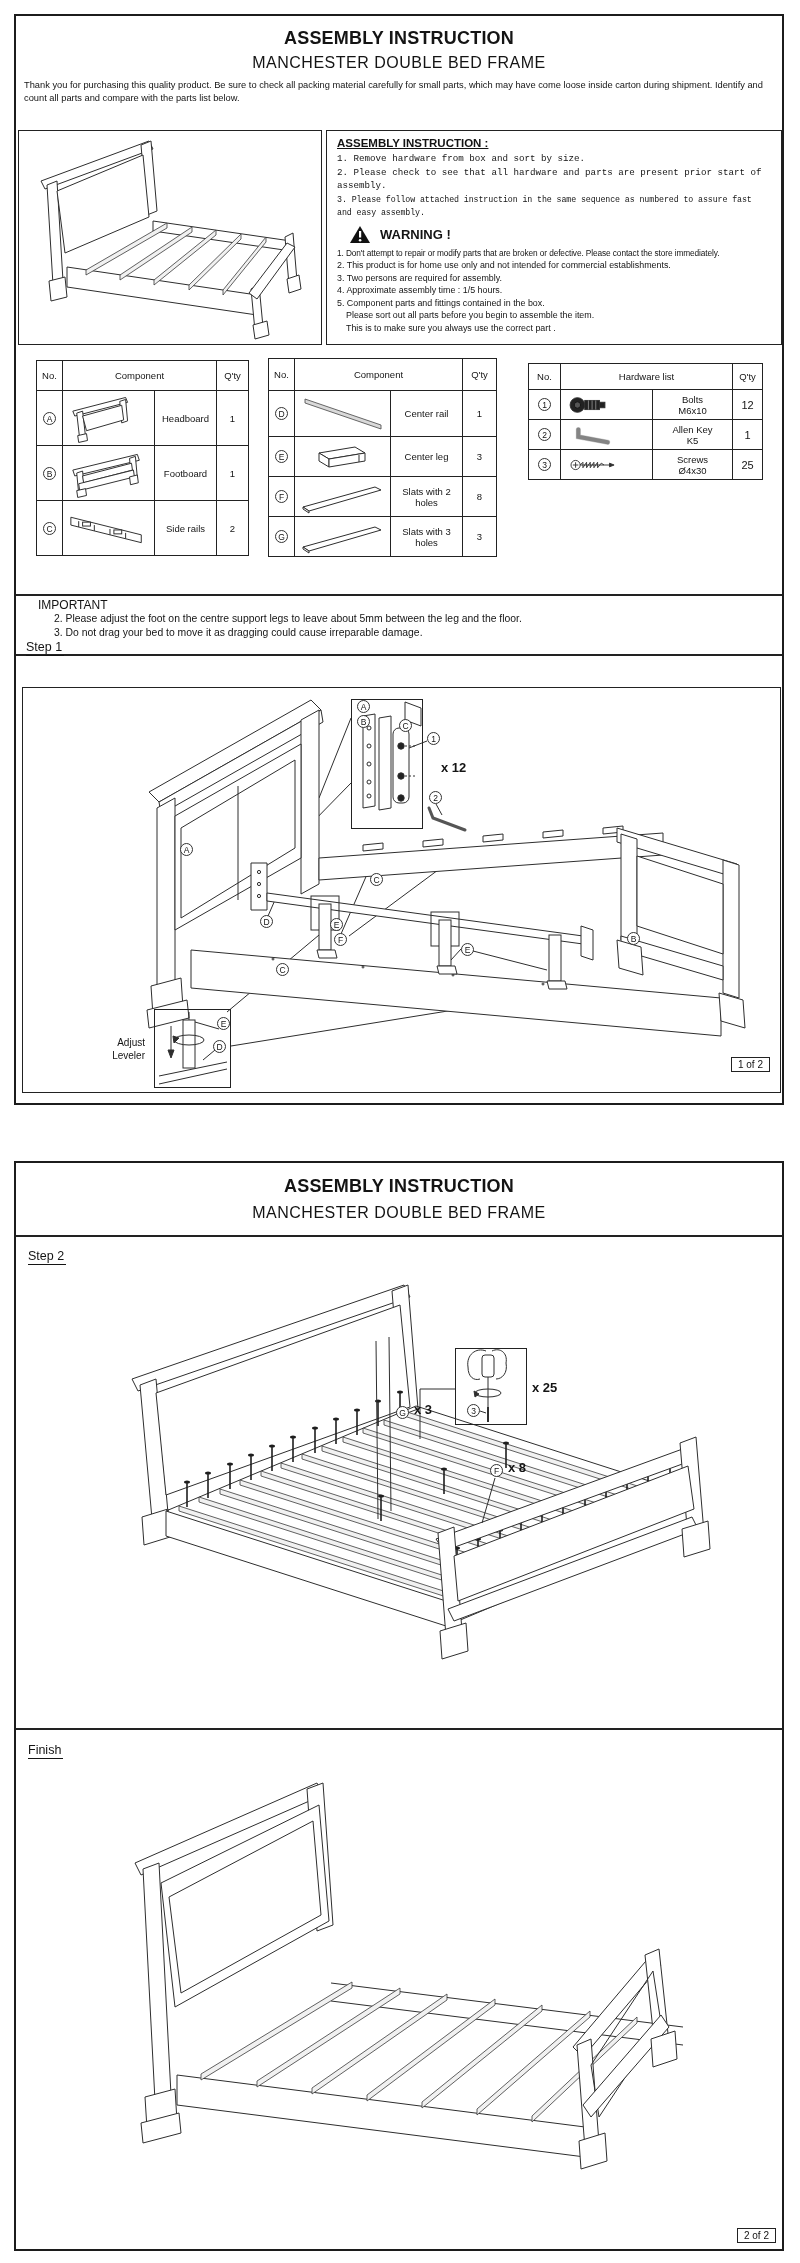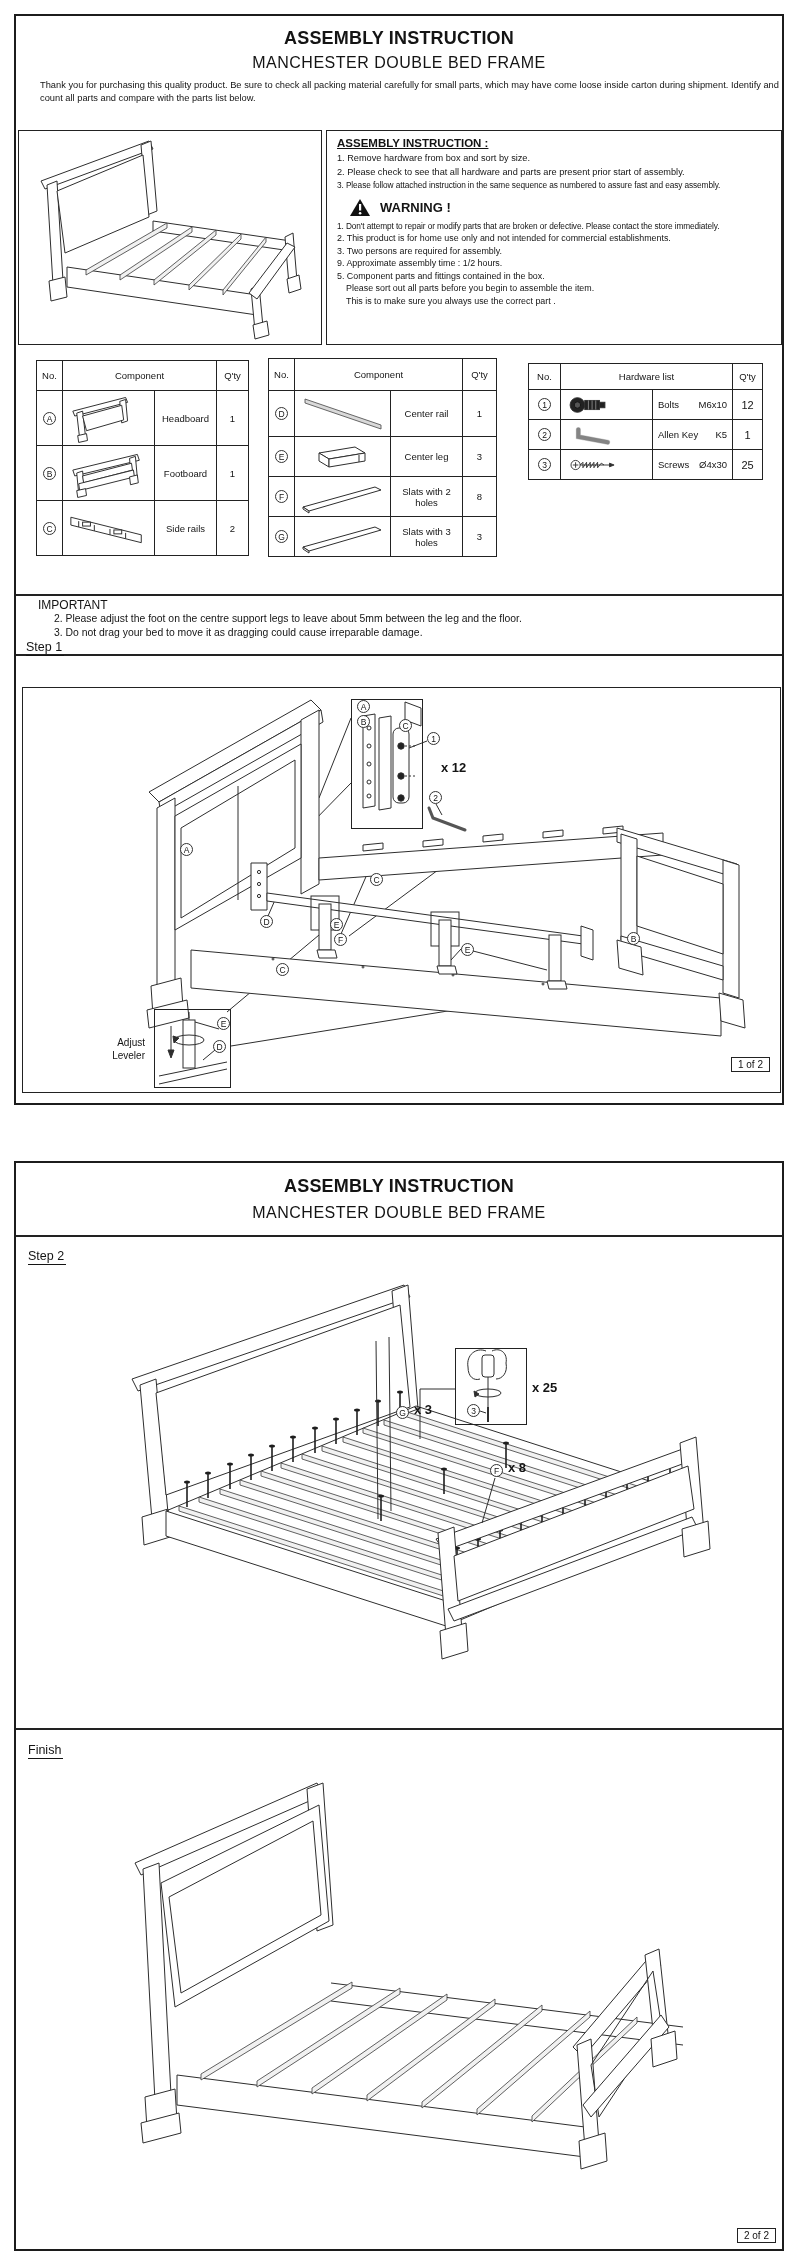--- a/index.html
+++ b/index.html
@@ -7,32 +7,32 @@
           font-family:"Liberation Sans", sans-serif;color:#141414;overflow:hidden;}
   .page{position:absolute;left:14px;width:770px;background:#fff;border:2px solid #1c1c1c;box-sizing:border-box;}
   #page1{top:14px;height:1091px;}
   #page2{top:1161px;height:1090px;}
   .abs{position:absolute;}
   .ttl{font-weight:bold;font-size:18px;text-align:center;width:100%;letter-spacing:.2px;}
   .sub{font-size:16px;text-align:center;width:100%;letter-spacing:.5px;}
   .intro{font-size:9.3px;line-height:12.5px;}
   .box{border:1.5px solid #222;box-sizing:border-box;background:#fff;}
   .h-asm{font-size:11.5px;font-weight:bold;text-decoration:underline;}
-  .steps{font-size:9.2px;line-height:13.5px;}
+  .steps{font-size:9.2px;line-height:13.5px;font-family:Liberation Mono, monospace;}
   .warns{font-size:8.9px;line-height:12.6px;}
   .tight{font-size:8.3px;letter-spacing:-.1px;}
   .indent{padding-left:9px;}
   .warn-row{display:flex;align-items:center;gap:9px;margin:5px 0 3px 12px;}
   .warn-head{font-weight:bold;font-size:13px;}
   table.parts{border-collapse:collapse;position:absolute;background:#fff;font-size:9.5px;table-layout:fixed;}
   table.parts td,table.parts th{border:1px solid #222;padding:1px 2px;text-align:center;vertical-align:middle;font-weight:normal;overflow:hidden;}
   .circ{display:inline-block;width:13px;height:13px;border:1px solid #333;border-radius:50%;
         font-size:8.5px;line-height:13px;text-align:center;background:#fff;box-sizing:border-box;}
   .qty-b{font-weight:bold;font-size:11px;}
-  .hwdesc{display:flex;justify-content:space-between;padding:0 3px;font-size:9.5px;}
+  .hwdesc{display:flex;justify-content:space-between;padding:0 3px;font-size:9.5px;flex-direction:column;}
   .imp-head{font-size:12px;}
   .imp-item{font-size:10.4px;line-height:13.5px;}
   .step-lbl{font-size:12.5px;border-bottom:1px solid #141414;padding:0 2px 1px 0;}
   .diagram-box{border:1px solid #222;box-sizing:border-box;}
   .pageno{border:1.5px solid #222;font-size:10px;padding:1px 6px;background:#fff;}
   .dcirc{position:absolute;width:13px;height:13px;border:1px solid #333;border-radius:50%;
          font-size:8.5px;line-height:12px;text-align:center;background:#fff;box-sizing:border-box;}
   .xqty{position:absolute;font-weight:bold;font-size:13px;}
   .lev-txt{position:absolute;font-size:10px;line-height:13px;text-align:right;}
   .inset{position:absolute;border:1px solid #222;background:transparent;box-sizing:border-box;}
@@ -44,21 +44,21 @@
 </style>
 </head>
 <body>
 
 <div id="canvas">
 
   <div class="page" id="page1">
 
     <div class="abs ttl" style="top:12px;left:0;">ASSEMBLY INSTRUCTION</div>
     <div class="abs sub" style="top:38px;left:0;">MANCHESTER DOUBLE BED FRAME</div>
-    <div class="abs intro" style="top:63px;left:24px;width:750px;">Thank you for purchasing this quality product. Be sure to check all packing material carefully for small parts, which may have come loose inside carton during shipment. Identify and count all parts and compare with the parts list below.</div>
+    <div class="abs intro" style="top:63px;left:8px;width:750px;">Thank you for purchasing this quality product. Be sure to check all packing material carefully for small parts, which may have come loose inside carton during shipment. Identify and count all parts and compare with the parts list below.</div>
 
     <div class="abs box" style="left:2px;top:114px;width:304px;height:215px;">
       <svg width="300" height="210" viewBox="0 0 300 210">
         <g class="lineart">
           <polygon points="22,50 130,10 134,18 26,58"></polygon>
           <polygon points="28,54 38,50 44,150 34,154"></polygon>
           <polygon points="122,14 132,10 138,80 128,84"></polygon>
           <polygon points="38,60 124,24 130,86 46,122"></polygon>
           <polygon points="30,150 46,146 48,166 32,170"></polygon>
           <polygon points="48,136 238,164 238,184 48,156"></polygon>
@@ -91,21 +91,21 @@
           <polygon points="11,1 21,18 1,18" fill="#111"></polygon>
           <rect x="10" y="6" width="2.2" height="6.5" fill="#fff"></rect>
           <circle cx="11.1" cy="15.2" r="1.3" fill="#fff"></circle>
         </svg>
         <span class="warn-head">WARNING !</span>
       </div>
       <div class="warns">
         <div class="tight">1. Don't attempt to repair or modify parts that are broken or defective. Please contact the store immediately.</div>
         <div>2. This product is for home use  only and not intended for commercial establishments.</div>
         <div>3. Two persons are required for assembly.</div>
-        <div>9. Approximate assembly time : 1/2 hours.</div>
+        <div>4. Approximate assembly time : 1/5 hours.</div>
         <div>5. Component parts and fittings contained in the box.</div>
         <div class="indent">Please sort out all parts before you begin to assemble the item.</div>
         <div class="indent">This is to make sure  you always use the correct part .</div>
       </div>
     </div>
 
     <table class="parts" style="left:20px;top:344px;width:212px;">
       <colgroup>
           <col style="width:26px">
           <col style="width:92px">

